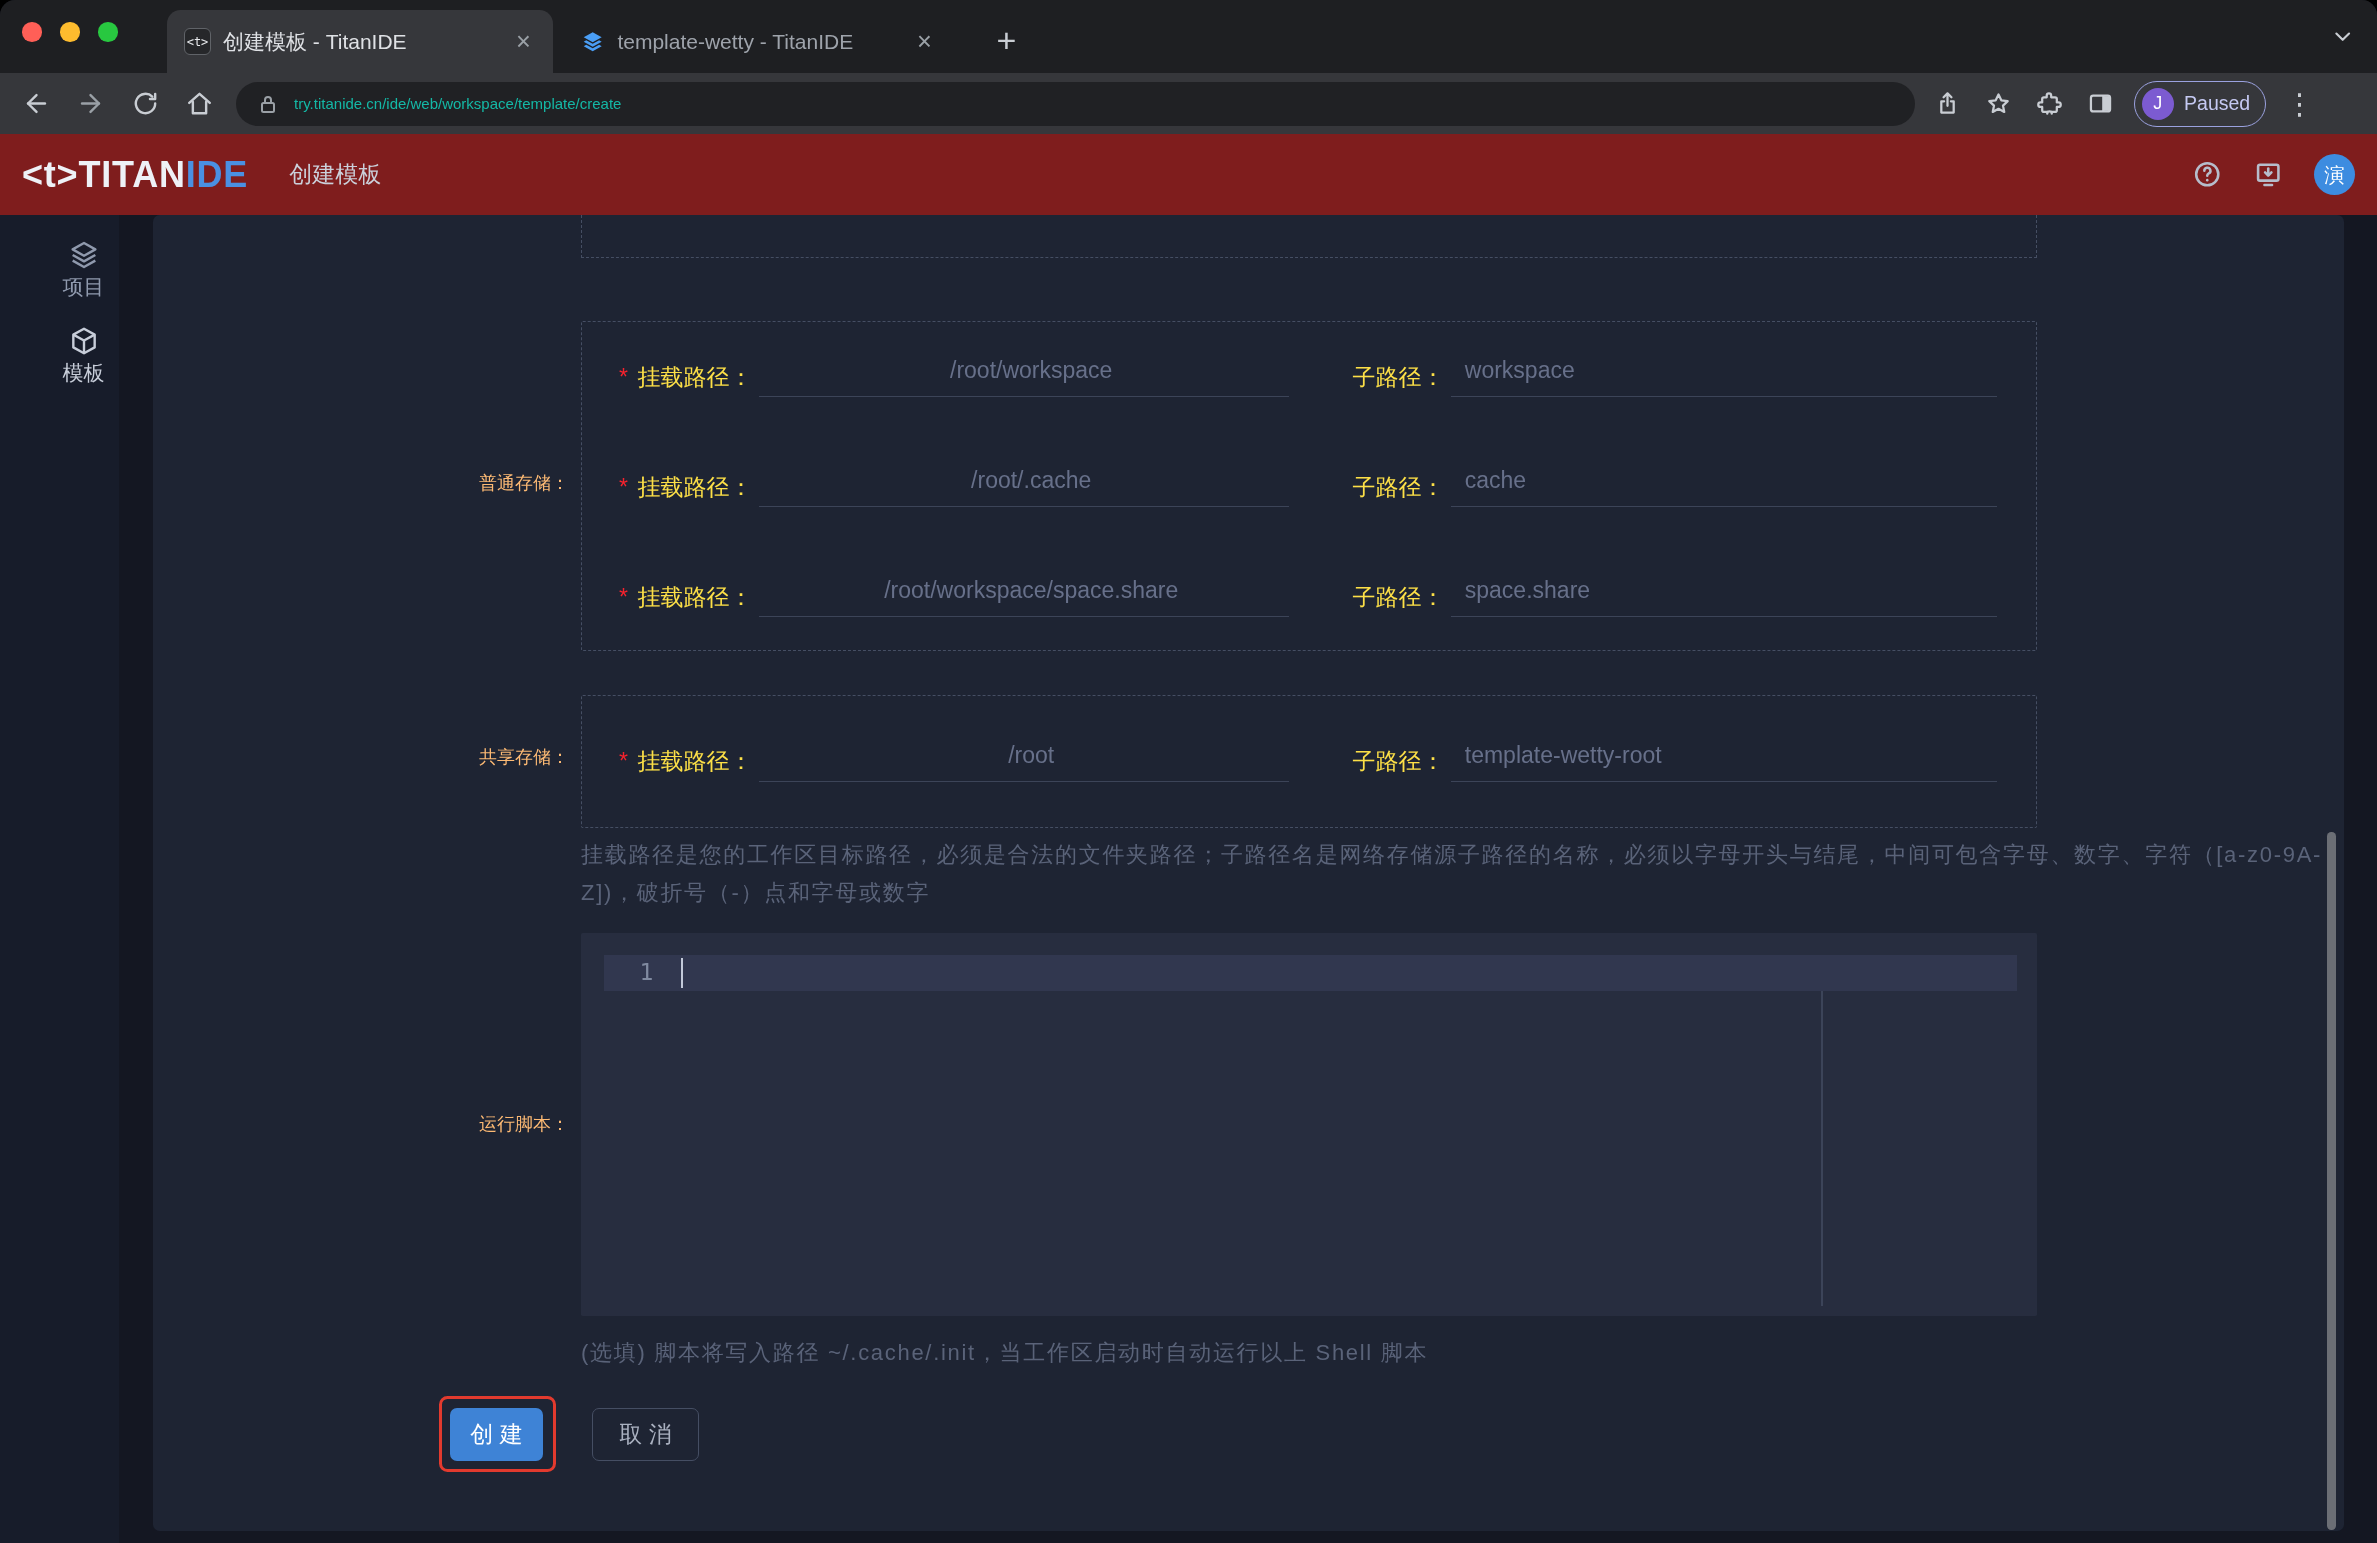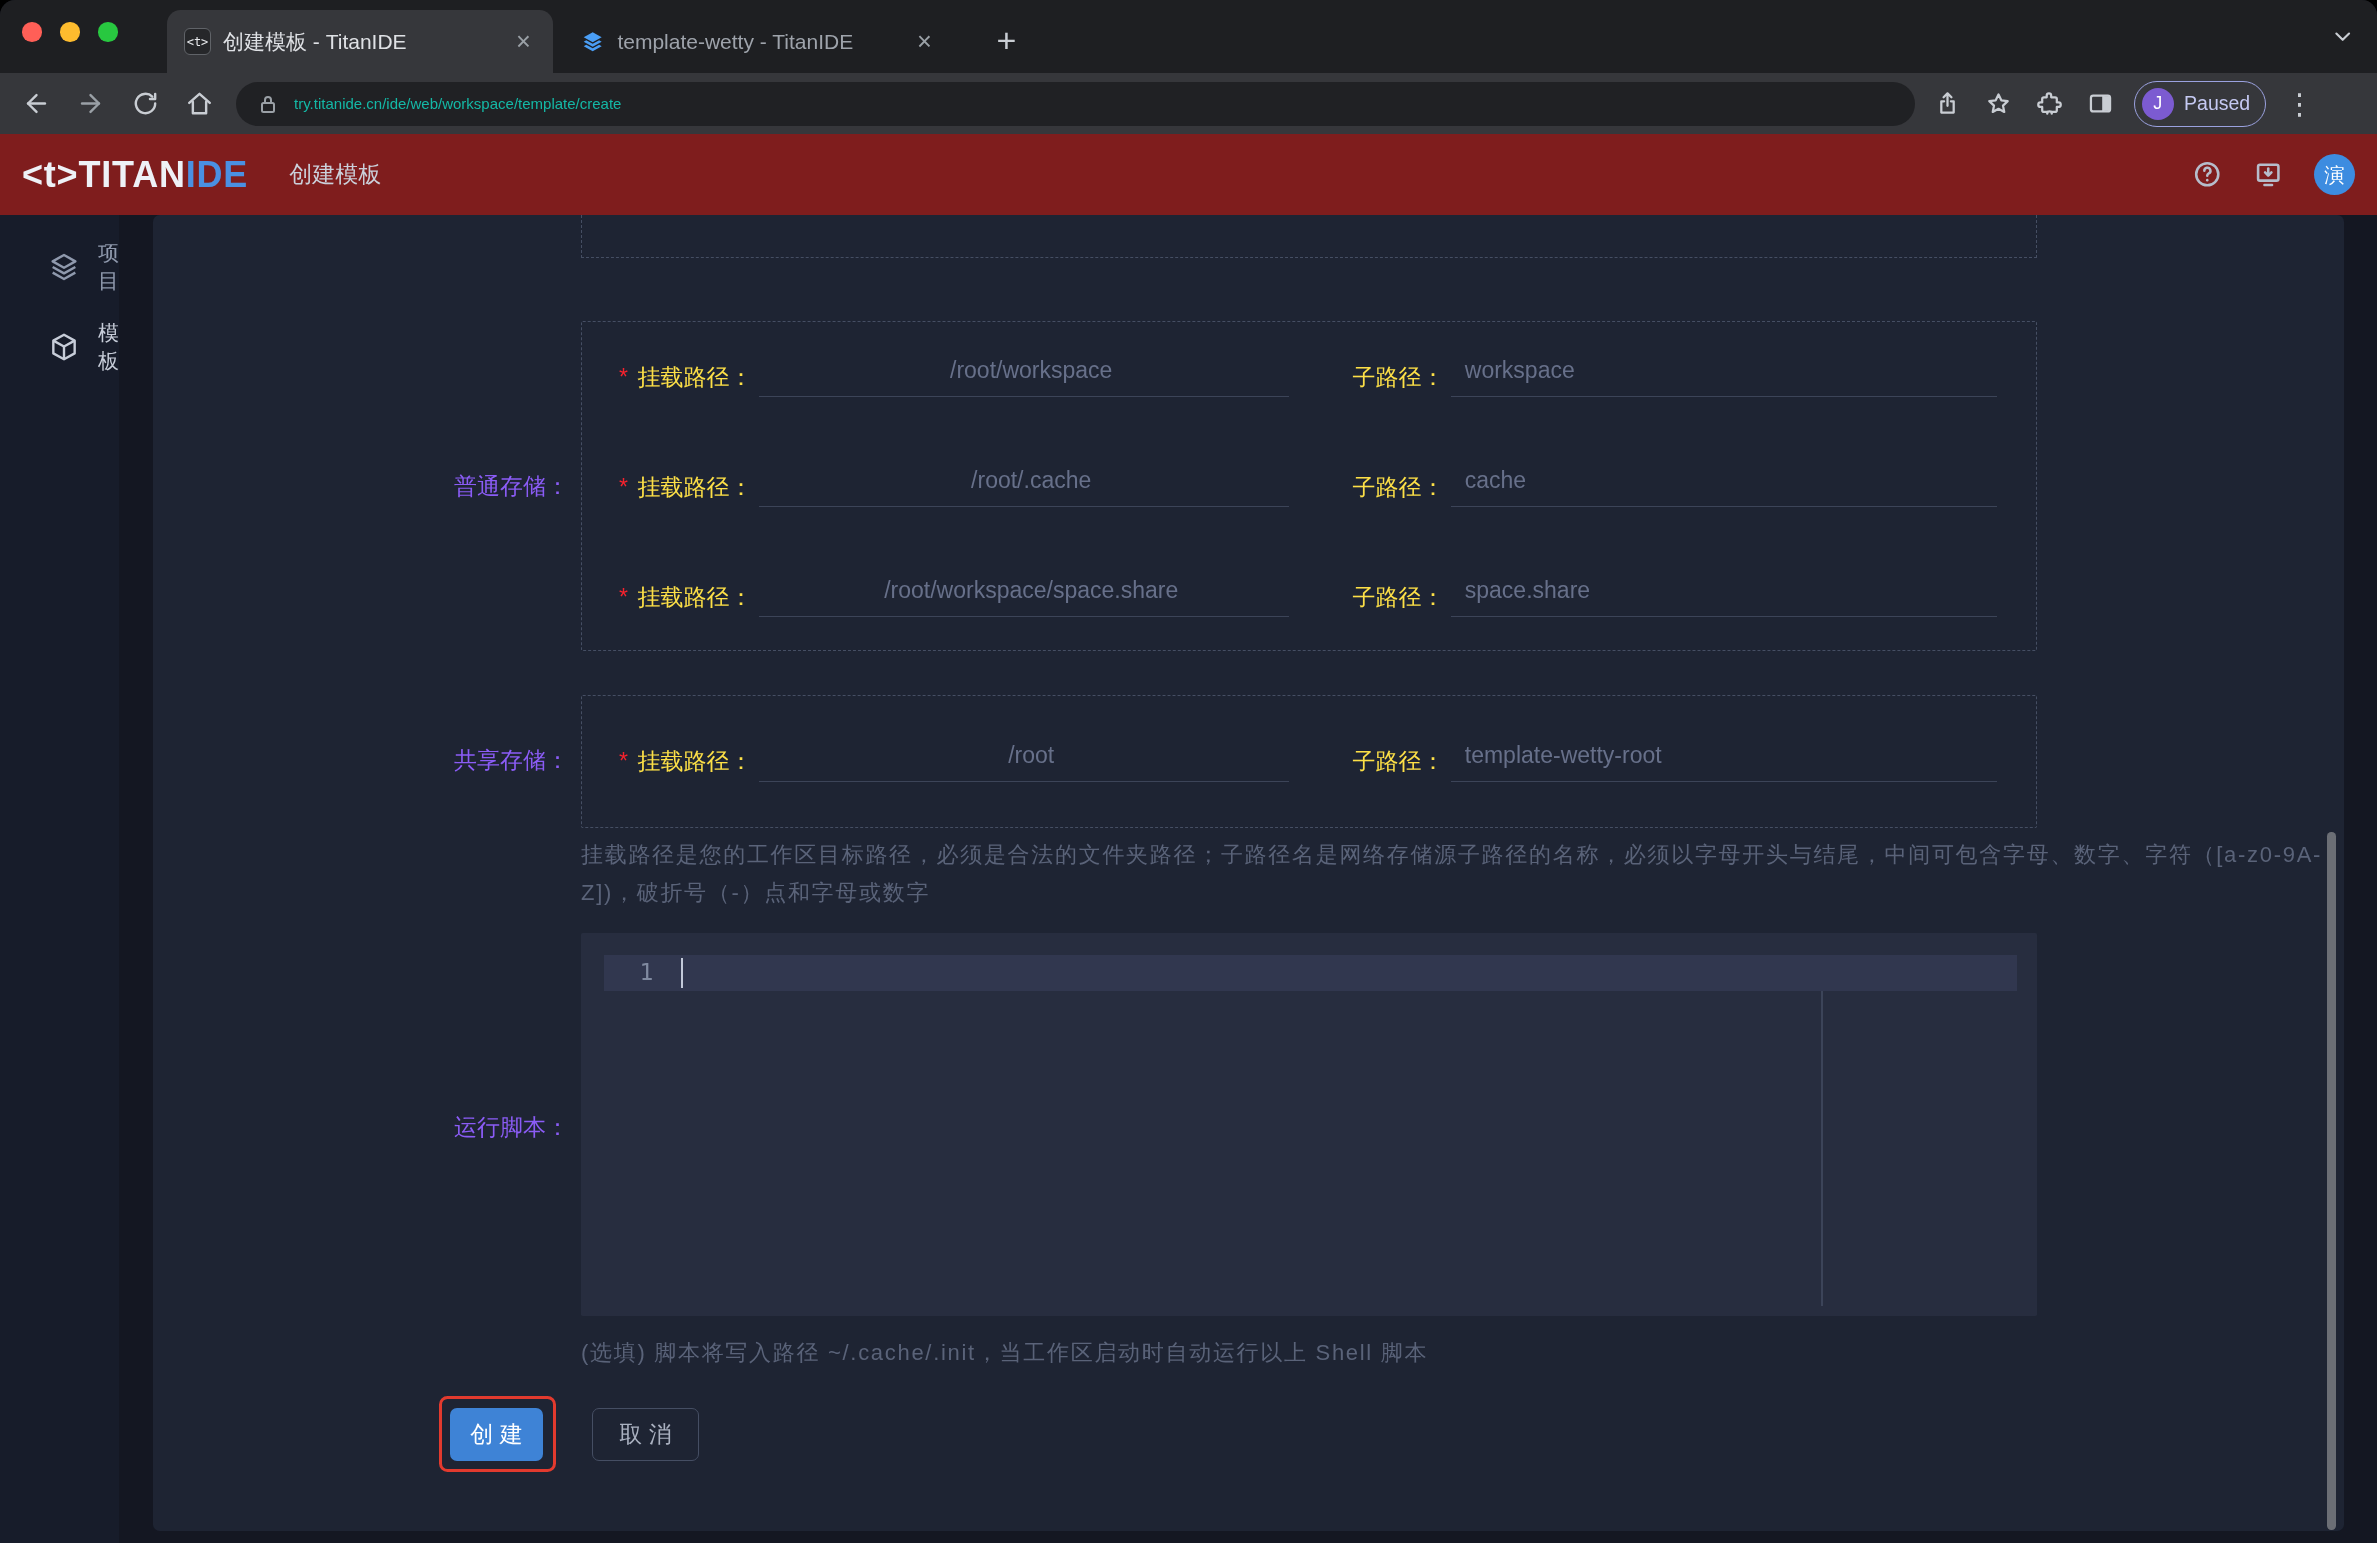--- a/index.html
+++ b/index.html
@@ -53,32 +53,32 @@
               border:0.8px solid #3d455a; border-radius:3.4px; background:#151a27;
               display:flex; align-items:center; padding:0 15.3px; }
   .ws-select .val{ flex:1; font-size:22px; color:#8b94a7; }
   .ws-gear{ position:absolute; left:1356px; top:161px; color:#8e97ab; }
   .hdr-right{ position:absolute; right:22px; top:0; height:81px; display:flex; align-items:center; gap:30.5px; color:#b6bdcb; }
   .hdr-avatar{ width:41px; height:41px; border-radius:50%; background:#3d8ce0; color:#fff;
                font-size:20.3px; display:flex; align-items:center; justify-content:center; }
 
   
   .sidebar{ position:absolute; left:0; top:215px; width:119px; height:1329px; background:#171c2a; }
-  .side-item{ width:119px; display:flex; align-items:center; gap:18px; padding-top:24px;padding-left:48px; }
+  .side-item{ width:119px; display:flex; flex-direction:column; align-items:center; gap:2px; padding-top:24px;padding-left:48px; }
   .side-item .lbl{ font-size:21px; }
   .side-item.projects{ color:#8f99ad; }
   .side-item.templates{ color:#c7cdd9; }
 
   
   .panel{ position:absolute; left:153px; top:215px; width:2191px; height:1316px;
           background:#1e2433; border-radius:6.8px; }
   .dash-remnant{ position:absolute; left:428px; top:0; width:1456px; height:43px;
                  border:0.8px dashed #454e63; border-top:none; }
   .group-label{ position:absolute; left:169px; width:247px; text-align:right;
-                font-size:23px; color:#8b5cf6; }
+                font-size:18px; color:#fdba74; }
   .gl1{ top:256px; } .gl2{ top:530px; } .gl3{ top:897px; }
   .dashbox{ position:absolute; left:428px; width:1456px; border:0.8px dashed #454e63; border-radius:1.7px; }
   .box1{ top:106px; height:330px; }
   .box2{ top:480px; height:133px; display:flex; flex-direction:column; justify-content:center; }
   .srow{ height:110px; display:flex; align-items:center; padding-left:37px; }
   .box2 .srow{ height:auto; }
   .req{ color:#f5222d; font-size:23px; width:18.6px; }
   .flabel{ font-size:23px; color:#fde047; margin-right:6.8px; white-space:nowrap; }
   .flabel.sub{ margin-left:63px; }
   .finput{ border-bottom:0.8px solid #3c4458; padding:0 0 12px 13.6px; }

